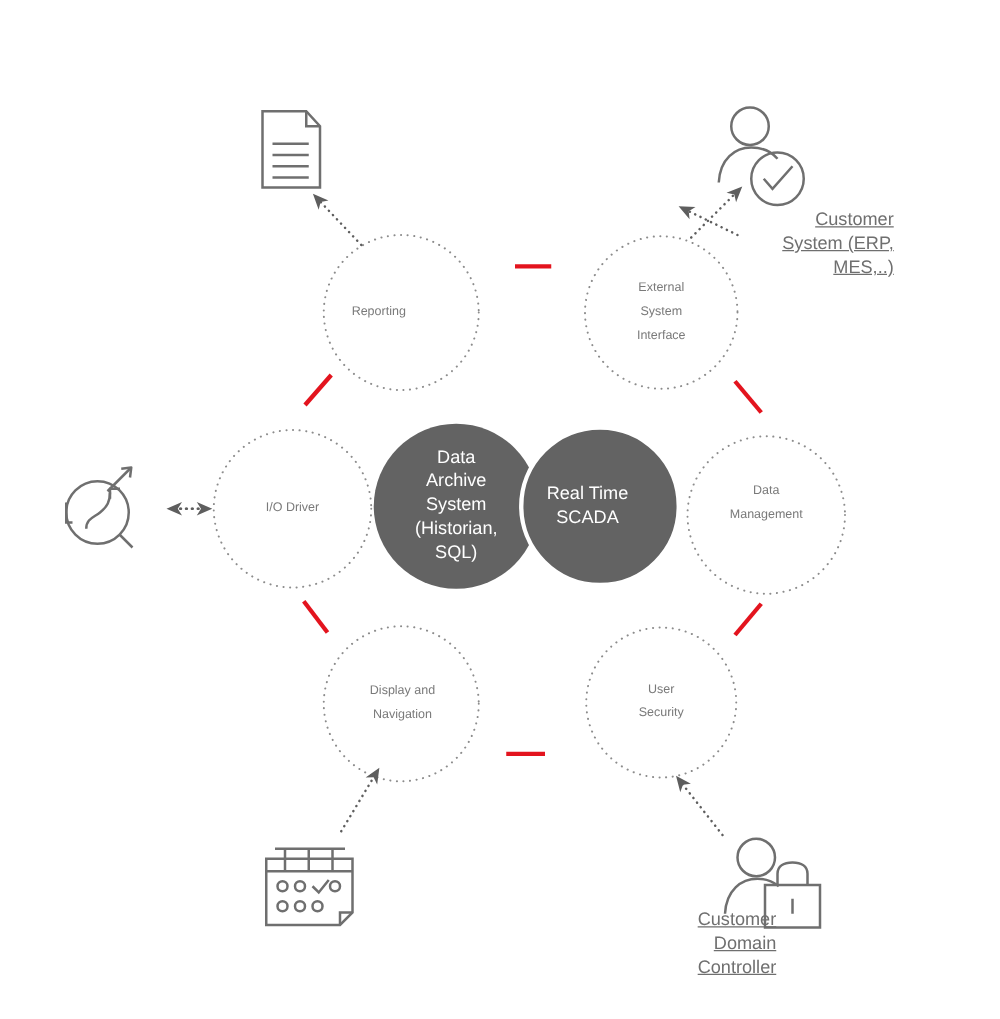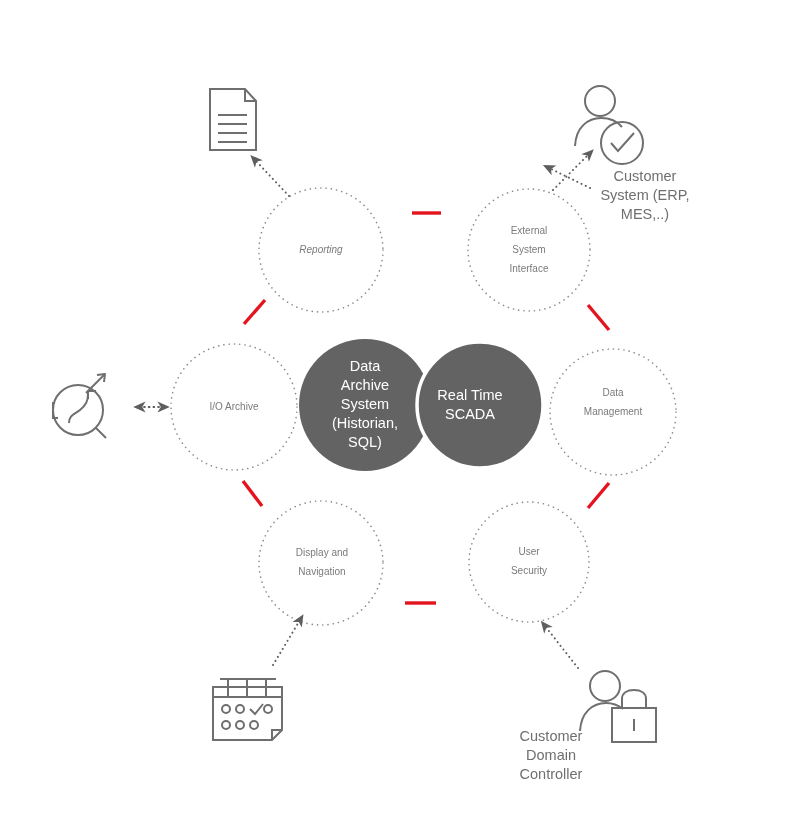--- a/index.html
+++ b/index.html
@@ -8,22 +8,23 @@
   svg.layer{position:absolute;left:0;top:0;width:800px;height:815px;}
   .node-label{
     position:absolute;text-align:center;color:#7a7a7a;font-size:10px;line-height:19px;
     white-space:pre-line;pointer-events:none;
   }
   .core-label{
     position:absolute;text-align:center;color:#ffffff;font-size:14.5px;line-height:19px;
     white-space:pre-line;
   }
   .ext-label{
-    position:absolute;text-align:center;color:#6f6f6f;font-size:14.5px;line-height:19px;
+    position:absolute;text-align:right;color:#6f6f6f;font-size:14.5px;line-height:19px;
     white-space:pre-line;
+    text-decoration:underline;
   }
 </style>
 </head>
 <body>
 
 <div id="stage">
 
   <svg class="layer" viewBox="0 0 800 815">
     <defs>
       <marker id="arrowSolid" markerWidth="7" markerHeight="7" refX="3.2" refY="3.2" orient="auto">
@@ -117,25 +118,25 @@
   </svg>
 
   <div class="core-label" style="left:305px;top:357px;width:120px;">Data
 Archive
 System
 (Historian,
 SQL)</div>
   <div class="core-label" style="left:420px;top:386px;width:100px;">Real Time
 SCADA</div>
 
-  <div class="node-label" style="left:261px;top:240px;width:120px;font-style:italic;">Reporting</div>
+  <div class="node-label" style="left:243px;top:240px;width:120px;">Reporting</div>
   <div class="node-label" style="left:469px;top:221px;width:120px;">External
 System
 Interface</div>
-  <div class="node-label" style="left:174px;top:397px;width:120px;">I/O Archive</div>
+  <div class="node-label" style="left:174px;top:397px;width:120px;">I/O Driver</div>
   <div class="node-label" style="left:551px;top:383px;width:124px;">Data
 Management</div>
   <div class="node-label" style="left:259px;top:543px;width:126px;">Display and
 Navigation</div>
   <div class="node-label" style="left:469px;top:542px;width:120px;">User
 Security</div>
 
   <div class="ext-label" style="left:575px;top:167px;width:140px;">Customer
 System (ERP,
 MES,..)</div>

